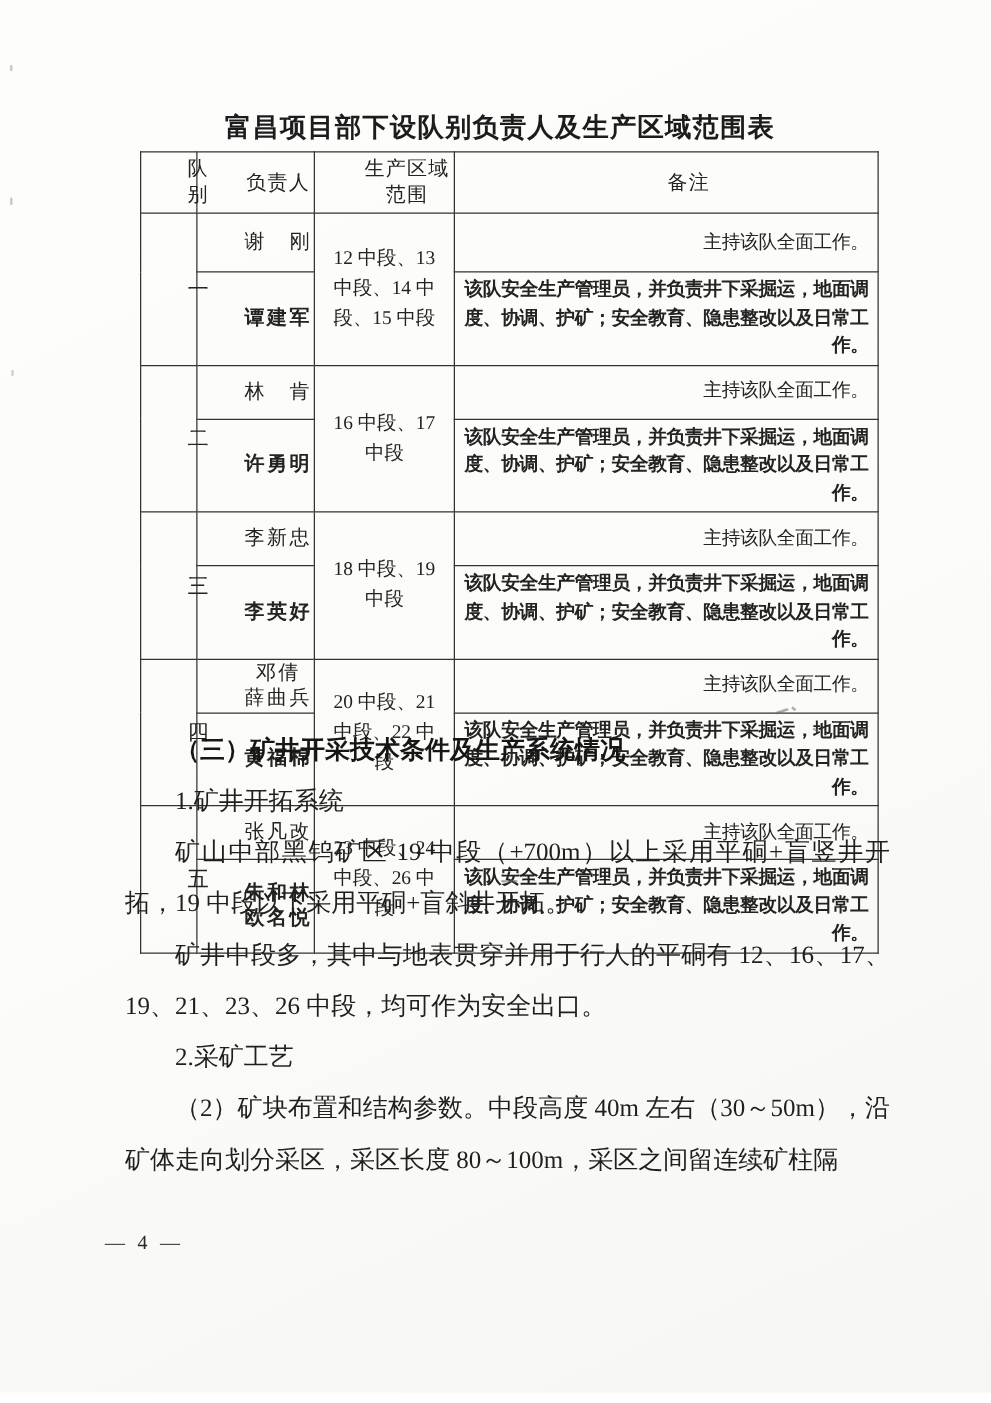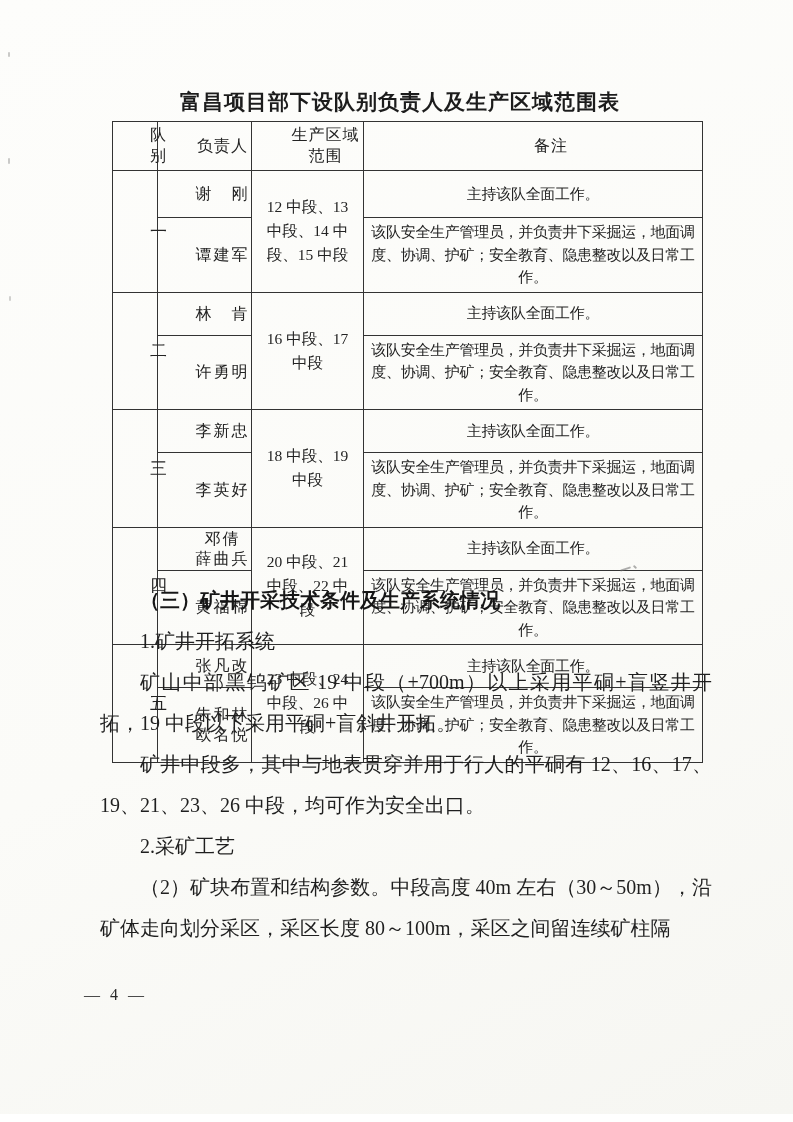--- a/index.html
+++ b/index.html
@@ -33,34 +33,34 @@
   .region-table th,.region-table td{
     border:1.4px solid #333;
     background:transparent;
     padding-left:37px;
   }
   .region-table th{
     font-weight:400;font-size:16px;height:46px;text-align:center;vertical-align:middle;
     letter-spacing:1px;
   }
   tr.r-top td{height:36px;}
-  tr.r-bottom td{height:42px;}
+  tr.r-bottom td{height:42px;font-weight:bold;}
   tr.r-top.tall td{height:40px;}
   tr.r-bottom.tall td{height:48px;}
   td.team{font-size:17px;text-align:center;vertical-align:middle;letter-spacing:1px;}
   td.leader{
     font-size:16px;text-align:center;vertical-align:middle;
     white-space:pre-line;line-height:1.25;letter-spacing:2px;
   }
   td.area{
     font-size:15.5px;text-align:center;vertical-align:middle;
     line-height:1.55;padding:2px 8px;
   }
   td.note{
-    font-size:15px;text-align:center;vertical-align:middle;
+    font-size:15px;text-align:right;vertical-align:middle;
     padding:3px 7px;line-height:1.5;letter-spacing:-0.3px;
   }
   
   .body-text{
     position:absolute;top:580px;left:100px;width:612px;
     font-size:20px;line-height:41px;text-align:justify;color:#1f1f1f;
   }
   .body-text p{margin:0;text-indent:2em;}
   .body-text p.section-heading{font-weight:700;color:#161616;}
   

